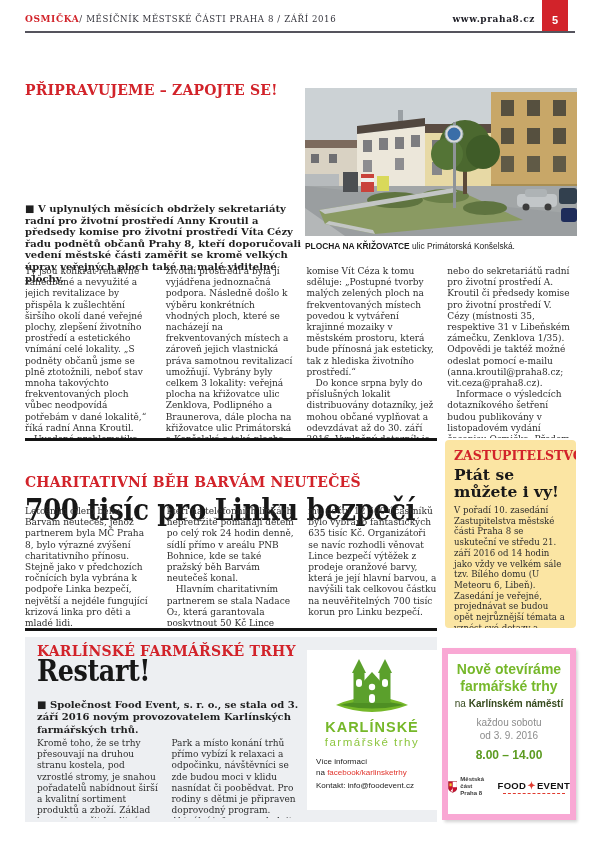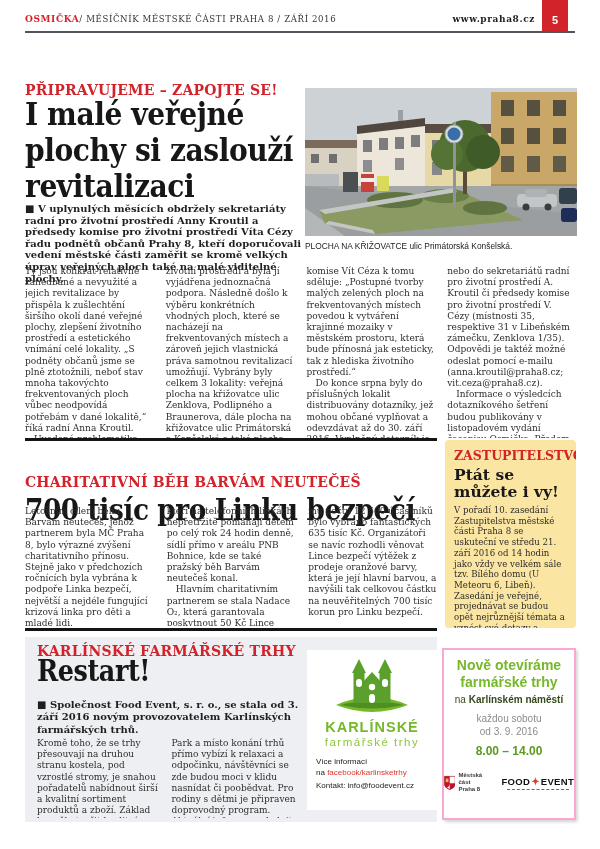--- a/index.html
+++ b/index.html
@@ -24,21 +24,21 @@
   .bodycol p + p{text-indent:9px;}
   .bodycol{font-size:9px;line-height:11.2px;color:#2e2e2e;text-align:left;}
   .blackrule{position:absolute;left:25px;width:412px;height:3px;background:#141414;}
 
   
   .a1-kicker{left:25px;top:82px;}
   .a1-headline{position:absolute;left:25px;top:96px;font-size:32px;line-height:36px;}
   .a1-lead{position:absolute;left:25px;top:203px;width:282px;font-weight:bold;font-size:10px;line-height:11.6px;color:#1f1f1f;}
   .photo-wrap{position:absolute;left:305px;top:88px;width:272px;height:148px;background:#c9ced2;overflow:hidden;}
   .photo-caption{position:absolute;left:305px;top:241px;width:272px;font-family:"Liberation Sans",sans-serif;font-size:8.4px;color:#1c1c1c;}
-  .photo-caption b{font-weight:normal;}
+  .photo-caption b{font-weight:bold;}
   .cols4{position:absolute;left:25px;top:266px;width:550px;height:172px;overflow:hidden;
         display:grid;grid-template-columns:repeat(4,1fr);column-gap:13px;}
   .rule1{top:438px;}
 
   
   .a2-kicker{left:25px;top:474px;}
   .a2-headline{position:absolute;left:25px;top:461px;font-size:30px;line-height:34px;margin-top:32px;}
   .cols3{position:absolute;left:25px;top:506px;width:412px;height:120px;overflow:hidden;
         display:grid;grid-template-columns:repeat(3,1fr);column-gap:13px;}
   .rule2{top:628px;}
@@ -60,21 +60,21 @@
 
   .logo-panel{position:absolute;left:307px;top:650px;width:130px;height:160px;background:#fff;
         display:flex;flex-direction:column;align-items:center;padding-top:5px;box-sizing:border-box;}
   .logo-title{font-family:"Liberation Sans",sans-serif;font-weight:bold;font-size:14.5px;letter-spacing:1px;color:#76b82a;margin-top:2px;}
   .logo-sub{font-family:"Liberation Sans",sans-serif;font-size:11.5px;letter-spacing:1.5px;color:#8dc63f;margin-top:1px;}
   .logo-info{align-self:flex-start;margin:9px 0 0 9px;font-family:"Liberation Sans",sans-serif;font-size:8px;line-height:10.5px;color:#222;}
   .logo-info .link{color:#e0342c;}
   .logo-info .contact{margin-top:3px;display:block;}
 
   
-  .adbox{position:absolute;left:442px;top:648px;width:134px;height:172px;background:#fff;border:2px solid #f9a8d4;
+  .adbox{position:absolute;left:442px;top:648px;width:134px;height:172px;background:#fff;border:6px solid #f9a8d4;
         box-shadow:1.5px 2px 3px rgba(0,0,0,.18);box-sizing:border-box;text-align:center;
         font-family:"Liberation Sans",sans-serif;padding-top:7px;}
   .ad-title{color:#76b82a;font-weight:bold;font-size:14px;line-height:16.5px;}
   .ad-loc{margin-top:4px;font-size:10px;color:#35491d;}
   .ad-loc b{font-weight:bold;}
   .ad-sched{margin-top:7px;font-size:10px;line-height:13px;color:#8c8c8c;}
   .ad-hours{margin-top:6px;font-size:12px;font-weight:bold;color:#5c9b21;}
   .ad-logos{margin-top:14px;display:flex;justify-content:center;align-items:center;gap:10px;}
   .p8{display:flex;align-items:center;gap:3px;}
   .p8-text{font-size:6px;line-height:7px;font-weight:bold;color:#3a3a3a;text-align:left;}
@@ -92,25 +92,20 @@
     <span class="brand">OSMIČKA</span>
     <span class="issue">/ MĚSÍČNÍK MĚSTSKÉ ČÁSTI PRAHA 8 / ZÁŘÍ 2016</span>
     <span class="site">www.praha8.cz</span>
   </div>
   <div class="page-tab">
     <span>5</span>
   </div>
   <div class="masthead-rule"></div>
 
   <div class="kicker a1-kicker">PŘIPRAVUJEME – ZAPOJTE SE!</div>
-  <div class="a1-headline">
-    <div class="display">I malé veřejné</div>
-    <div class="display">plochy si zaslouží</div>
-    <div class="display">revitalizaci</div>
-  </div>
   <div class="a1-lead">■ V uplynulých měsících obdržely sekretariáty radní pro životní prostředí Anny Kroutil a předsedy komise pro životní prostředí Víta Cézy řadu podnětů občanů Prahy 8, kteří doporučovali vedení městské části zaměřit se kromě velkých úprav veřejných ploch také na malé viditelné plochy.</div>
 
   <div class="photo-wrap">
     <svg width="272" height="148" viewBox="0 0 272 148" xmlns="http://www.w3.org/2000/svg">
       <rect x="0" y="0" width="272" height="148" fill="#ccd2d5"></rect>
 
       <rect x="0" y="58" width="52" height="40" fill="#d9d2c3"></rect>
       <rect x="0" y="52" width="52" height="8" fill="#7c6a5d"></rect>
       <rect x="6" y="66" width="8" height="9" fill="#6f6f72"></rect>
         <rect x="24" y="66" width="8" height="9" fill="#6f6f72"></rect>

